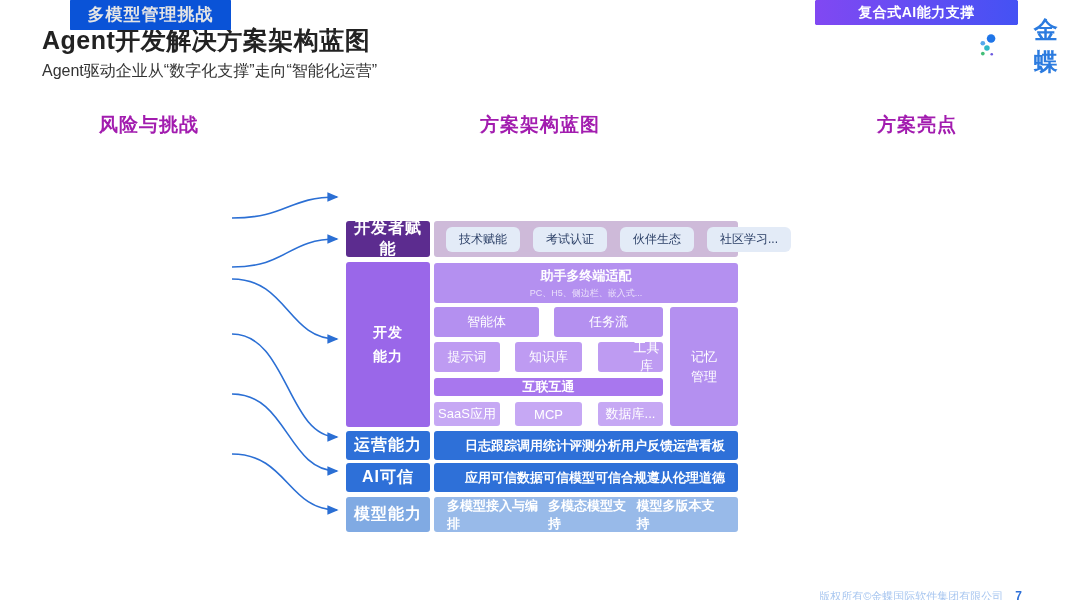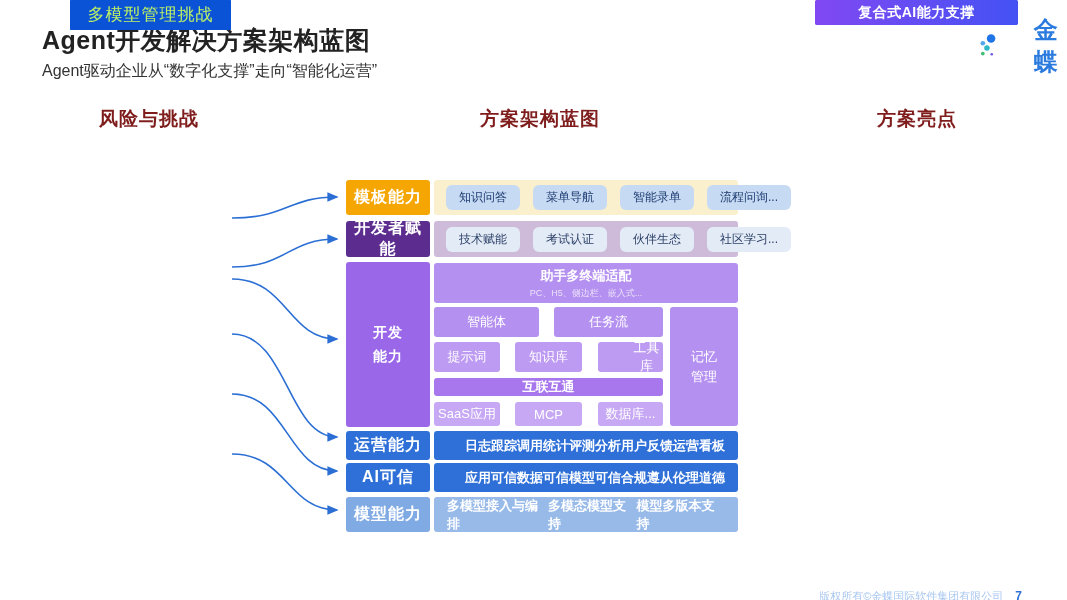--- a/index.html
+++ b/index.html
@@ -7,28 +7,28 @@
               font-family:"Liberation Sans","DejaVu Sans",sans-serif; }
   .slide { position:relative; width:1067px; height:600px; background:#fff; }
 
   
   .title { position:absolute; left:42px; top:24px; font-size:25px; font-weight:bold; color:#222; letter-spacing:.5px; }
   .subtitle { position:absolute; left:42px; top:61px; font-size:16px; color:#333; }
   .logo { position:absolute; left:978px; top:14px; display:flex; align-items:center;gap:31px; }
   .logo-text { color:#2B7BDF; font-size:24px; font-weight:bold; margin-left:4px; letter-spacing:1px; }
 
   
-  .sec-head { position:absolute; top:106px; transform:translateX(-50%); font-size:19px; font-weight:bold; color:#7f1d1d; letter-spacing:1px; }
+  .sec-head { position:absolute; top:112px; transform:translateX(-50%); font-size:19px; font-weight:bold; color:#a21caf; letter-spacing:1px; }
   .sec-left   { left:149px; }
   .sec-middle { left:540px; }
   .sec-right  { left:917px; }
 
   
-  .risk { position:absolute; left:70px; width:161px; height:30px; background:#0A53D7; color:#bef264;
-          font-size:17px; font-weight:normal; text-align:center; line-height:30px; border-radius:2px; letter-spacing:1px; }
+  .risk { position:absolute; left:70px; width:161px; height:30px; background:#0A53D7; color:#e5e5e5;
+          font-size:17px; font-weight:bold; text-align:center; line-height:30px; border-radius:2px; letter-spacing:1px; }
   .risk:nth-of-type(1){ top:203px; } .risk:nth-of-type(2){ top:262px; }
   .risk:nth-of-type(3){ top:322px; } .risk:nth-of-type(4){ top:382px; }
   .risk:nth-of-type(5){ top:442px; }
 
   
   #connector-svg { position:absolute; left:0; top:0; width:1067px; height:600px; pointer-events:none; }
   .connector { fill:none; stroke:#2B6FD4; stroke-width:1.6px; }
 
   
   .arch { position:absolute; left:346px; top:180px; width:392px; height:352px; }
@@ -128,31 +128,20 @@
         <path d="M 232 267 C 287.5 267, 287.5 239, 337 239" class="connector" marker-end="url(#arrowhead)"></path>
         <path d="M 232 279 C 287.5 279, 287.5 339, 337 339" class="connector" marker-end="url(#arrowhead)"></path>
         <path d="M 232 334 C 287.5 334, 287.5 437, 337 437" class="connector" marker-end="url(#arrowhead)"></path>
         <path d="M 232 394 C 287.5 394, 287.5 471, 337 471" class="connector" marker-end="url(#arrowhead)"></path>
         <path d="M 232 454 C 287.5 454, 287.5 510, 337 510" class="connector" marker-end="url(#arrowhead)"></path>
       </g>
   </svg>
 
   <div class="arch">
 
-    <div class="arow row-1">
-      <div class="alabel l1">模板能力</div>
-      <div class="acontent c1">
-        <div class="chips">
-          <span class="chip chip-blue">知识问答</span>
-          <span class="chip chip-blue">菜单导航</span>
-          <span class="chip chip-blue">智能录单</span>
-          <span class="chip chip-blue">流程问询...</span>
-        </div>
-      </div>
-    </div>
 
     <div class="arow row-2">
       <div class="alabel l2">开发者赋能</div>
       <div class="acontent c2">
         <div class="chips">
           <span class="chip chip-light">技术赋能</span>
           <span class="chip chip-light">考试认证</span>
           <span class="chip chip-light">伙伴生态</span>
           <span class="chip chip-light">社区学习...</span>
         </div>

